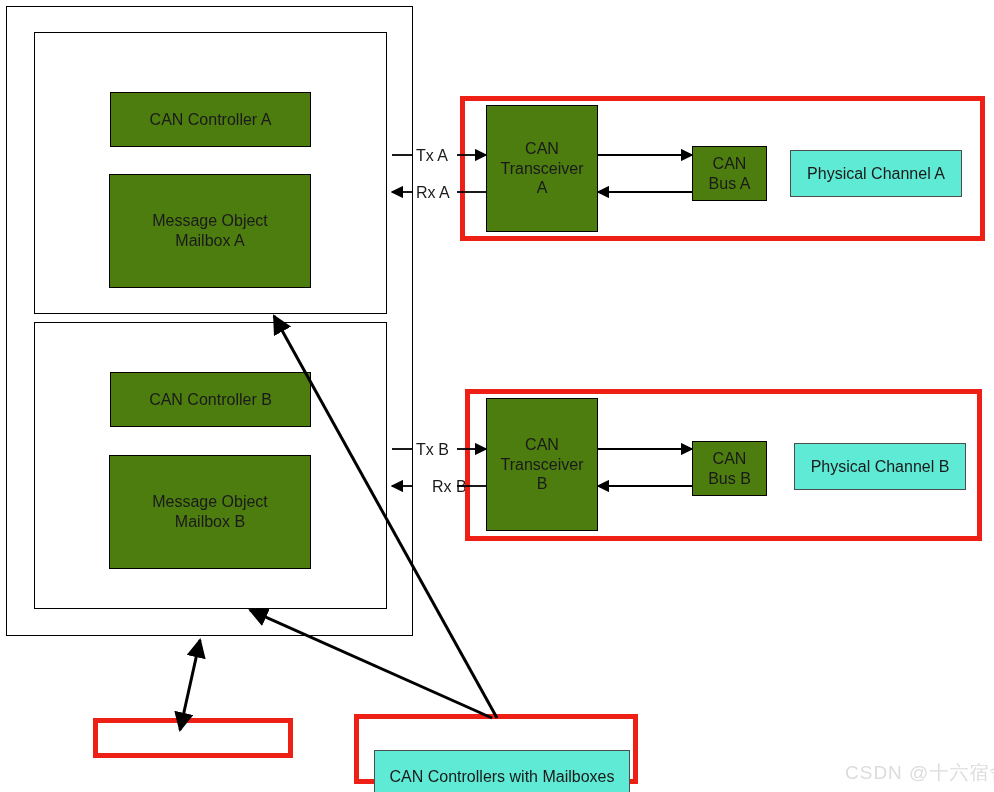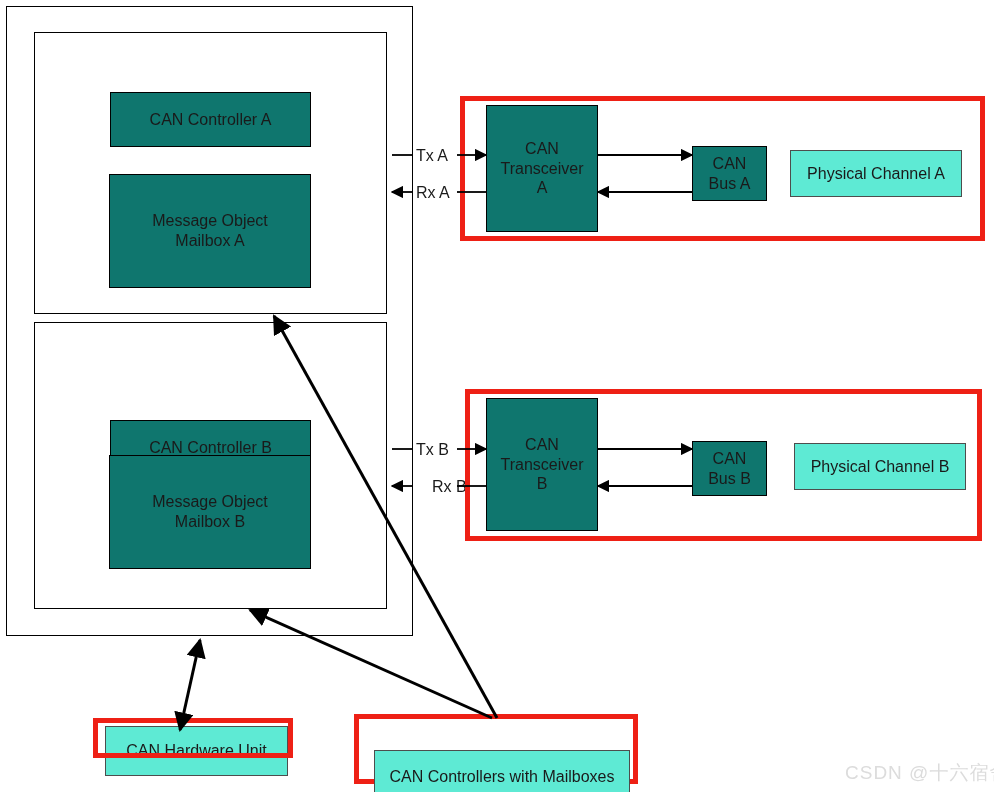--- a/index.html
+++ b/index.html
@@ -14,21 +14,21 @@
     position: relative;
     width: 994px;
     height: 792px;
     background: #ffffff;
     overflow: hidden;
   }
   .box {
     position: absolute;
     box-sizing: border-box;
     border: 1.5px solid #000000;
-    background: #0f766e;
+    background: #4d7c0f;
     display: flex;
     align-items: center;
     justify-content: center;
     text-align: center;
     color: #1a1a1a;
     line-height: 1.22;
     white-space: pre-line;
   }
   .plain {
     position: absolute;
@@ -77,21 +77,21 @@
 
   <div class="plain" style="left:34px; top:32px; width:353px; height:282px;"></div>
 
   <div class="box f16" style="left:110px; top:92px; width:201px; height:55px;">CAN Controller A</div>
 
   <div class="box f16" style="left:109px; top:174px; width:202px; height:114px;">Message Object
 Mailbox A</div>
 
   <div class="plain" style="left:34px; top:322px; width:353px; height:287px;"></div>
 
-  <div class="box f16" style="left:110px; top:372px; width:201px; height:55px;margin-top:48px;">CAN Controller B</div>
+  <div class="box f16" style="left:110px; top:372px; width:201px; height:55px;">CAN Controller B</div>
 
   <div class="box f16" style="left:109px; top:455px; width:202px; height:114px;">Message Object
 Mailbox B</div>
 
   <div class="label f16" style="left:416px; top:147px;">Tx A</div>
   <div class="label f16" style="left:416px; top:184px;">Rx A</div>
   <div class="label f16" style="left:416px; top:441px;">Tx B</div>
   <div class="label f16" style="left:432px; top:478px;">Rx B</div>
 
   <div class="redbox" style="left:460px; top:96px; width:525px; height:145px;"></div>
@@ -109,21 +109,20 @@
 
   <div class="box f16" style="left:486px; top:398px; width:112px; height:133px;">CAN
 Transceiver
 B</div>
 
   <div class="box f16" style="left:692px; top:441px; width:75px; height:55px;">CAN
 Bus B</div>
 
   <div class="box grayfill f16" style="left:794px; top:443px; width:172px; height:47px;">Physical Channel B</div>
 
-  <div class="box grayfill f16" style="left:105px; top:726px; width:183px; height:50px;">CAN Hardware Unit</div>
   <div class="redbox" style="left:93px; top:718px; width:200px; height:40px;"></div>
 
   <div class="redbox" style="left:354px; top:714px; width:284px; height:70px;"></div>
   <div class="box grayfill f16" style="left:374px; top:750px; width:256px; height:54px;">CAN Controllers with Mailboxes</div>
 
   <svg class="svglayer" viewBox="0 0 994 792" xmlns="http://www.w3.org/2000/svg">
     <defs>
       <marker id="arrowBlack" viewBox="0 0 10 10" refX="9" refY="5" markerWidth="7" markerHeight="7" orient="auto-start-reverse">
         <path d="M 0 0 L 10 5 L 0 10 z" fill="#000000"></path>
       </marker>

